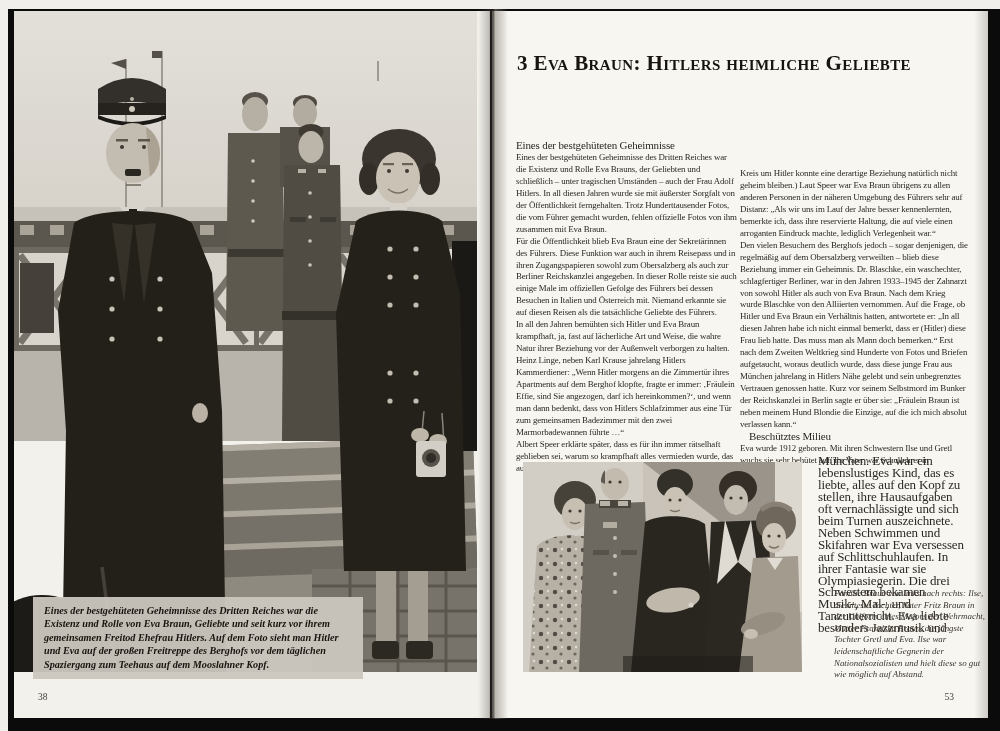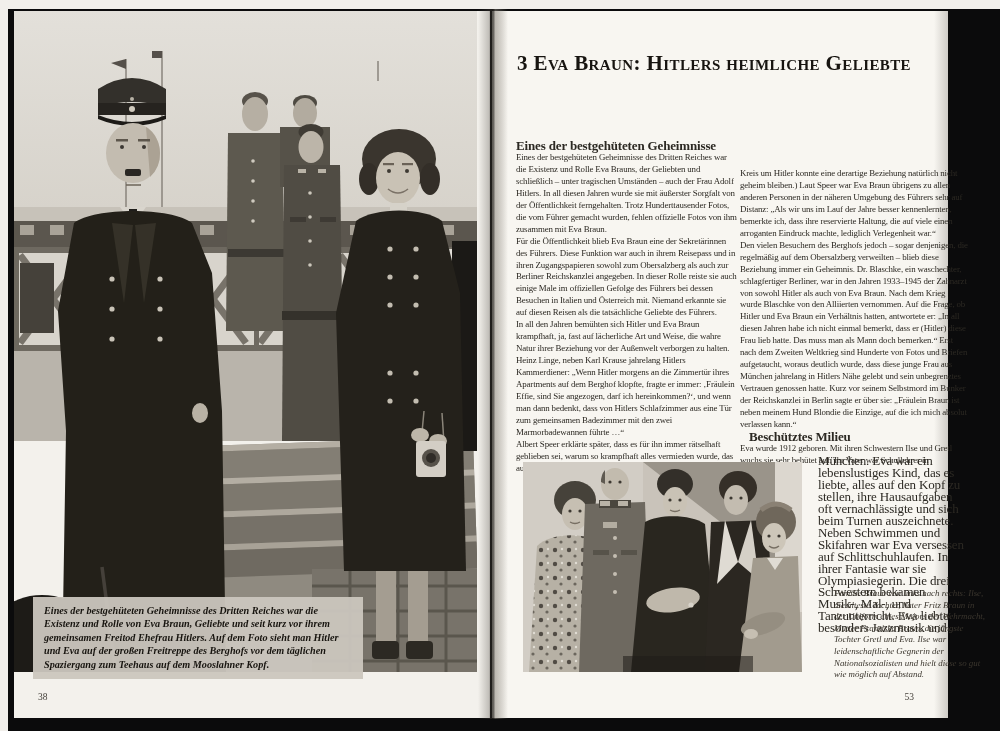--- a/index.html
+++ b/index.html
@@ -1,35 +1,35 @@
 <!DOCTYPE html>
 <html lang="de"><head>
 <meta charset="utf-8">
 <style>
   html,body{margin:0;padding:0;background:#e9e7e3;}
   .stage{position:relative;width:1000px;height:731px;background:#f1efeb;
          font-family:"Liberation Serif",serif;overflow:hidden;}
   .frame{position:absolute;left:8px;top:9px;width:992px;height:722px;background:#0b0b0c;}
   .page{position:absolute;top:11px;height:707px;}
   .page-left{left:14px;width:476px;background:#f3f1ec;}
-  .page-right{left:492px;width:456px;background:#f8f6f1;}
+  .page-right{left:492px;width:496px;background:#f8f6f1;}
   .photo-left{position:absolute;left:0;top:0;display:block;}
   .left-caption{position:absolute;left:19px;top:586px;width:330px;box-sizing:border-box;
     padding:7px 11px 8px 11px;background:rgba(203,198,190,.95);
     font-style:italic;font-weight:bold;font-size:10.2px;line-height:13.4px;color:#17140f;}
   .left-caption p{margin:0;}
   .pagenum{position:absolute;bottom:16px;font-size:9.5px;color:#45413b;}
   .pagenum-left{left:24px;margin-top:16px;}
   .pagenum-right{right:34px;}
   .chapter-title{position:absolute;left:25px;top:40px;margin:0;font-variant:small-caps;
     font-weight:700;font-size:21px;letter-spacing:.4px;color:#171410;white-space:nowrap;}
   .col{position:absolute;top:129px;font-size:8.9px;line-height:11.95px;letter-spacing:-.15px;
     color:#2c2923;overflow:hidden;text-align:left;}
   .col p{margin:0;}
-  .subhead{margin:0;font-weight:700;font-size:13px;}
+  .subhead{margin:0;font-weight:400;font-size:11px;}
   .subhead-gap{margin-top:11px;padding-left:9px;}
   .col1{left:24px;width:223px;height:348px;}
   .col2{left:248px;width:228px;height:322px;margin-top:28px;}
   .photo-right{position:absolute;left:31px;top:451px;display:block;}
   .wrap-col{position:absolute;left:326px;top:444px;width:150px;font-size:13px;
     line-height:11.95px;letter-spacing:-.15px;color:#2c2923;}
   .right-caption{position:absolute;left:342px;top:577px;width:152px;font-style:italic;
     font-size:8.9px;line-height:11.6px;color:#3b362e;}
   .spine{position:absolute;left:478px;top:9px;width:30px;height:710px;z-index:5;
     background:linear-gradient(90deg, rgba(80,75,68,0) 0%, rgba(80,75,68,.30) 36%,

